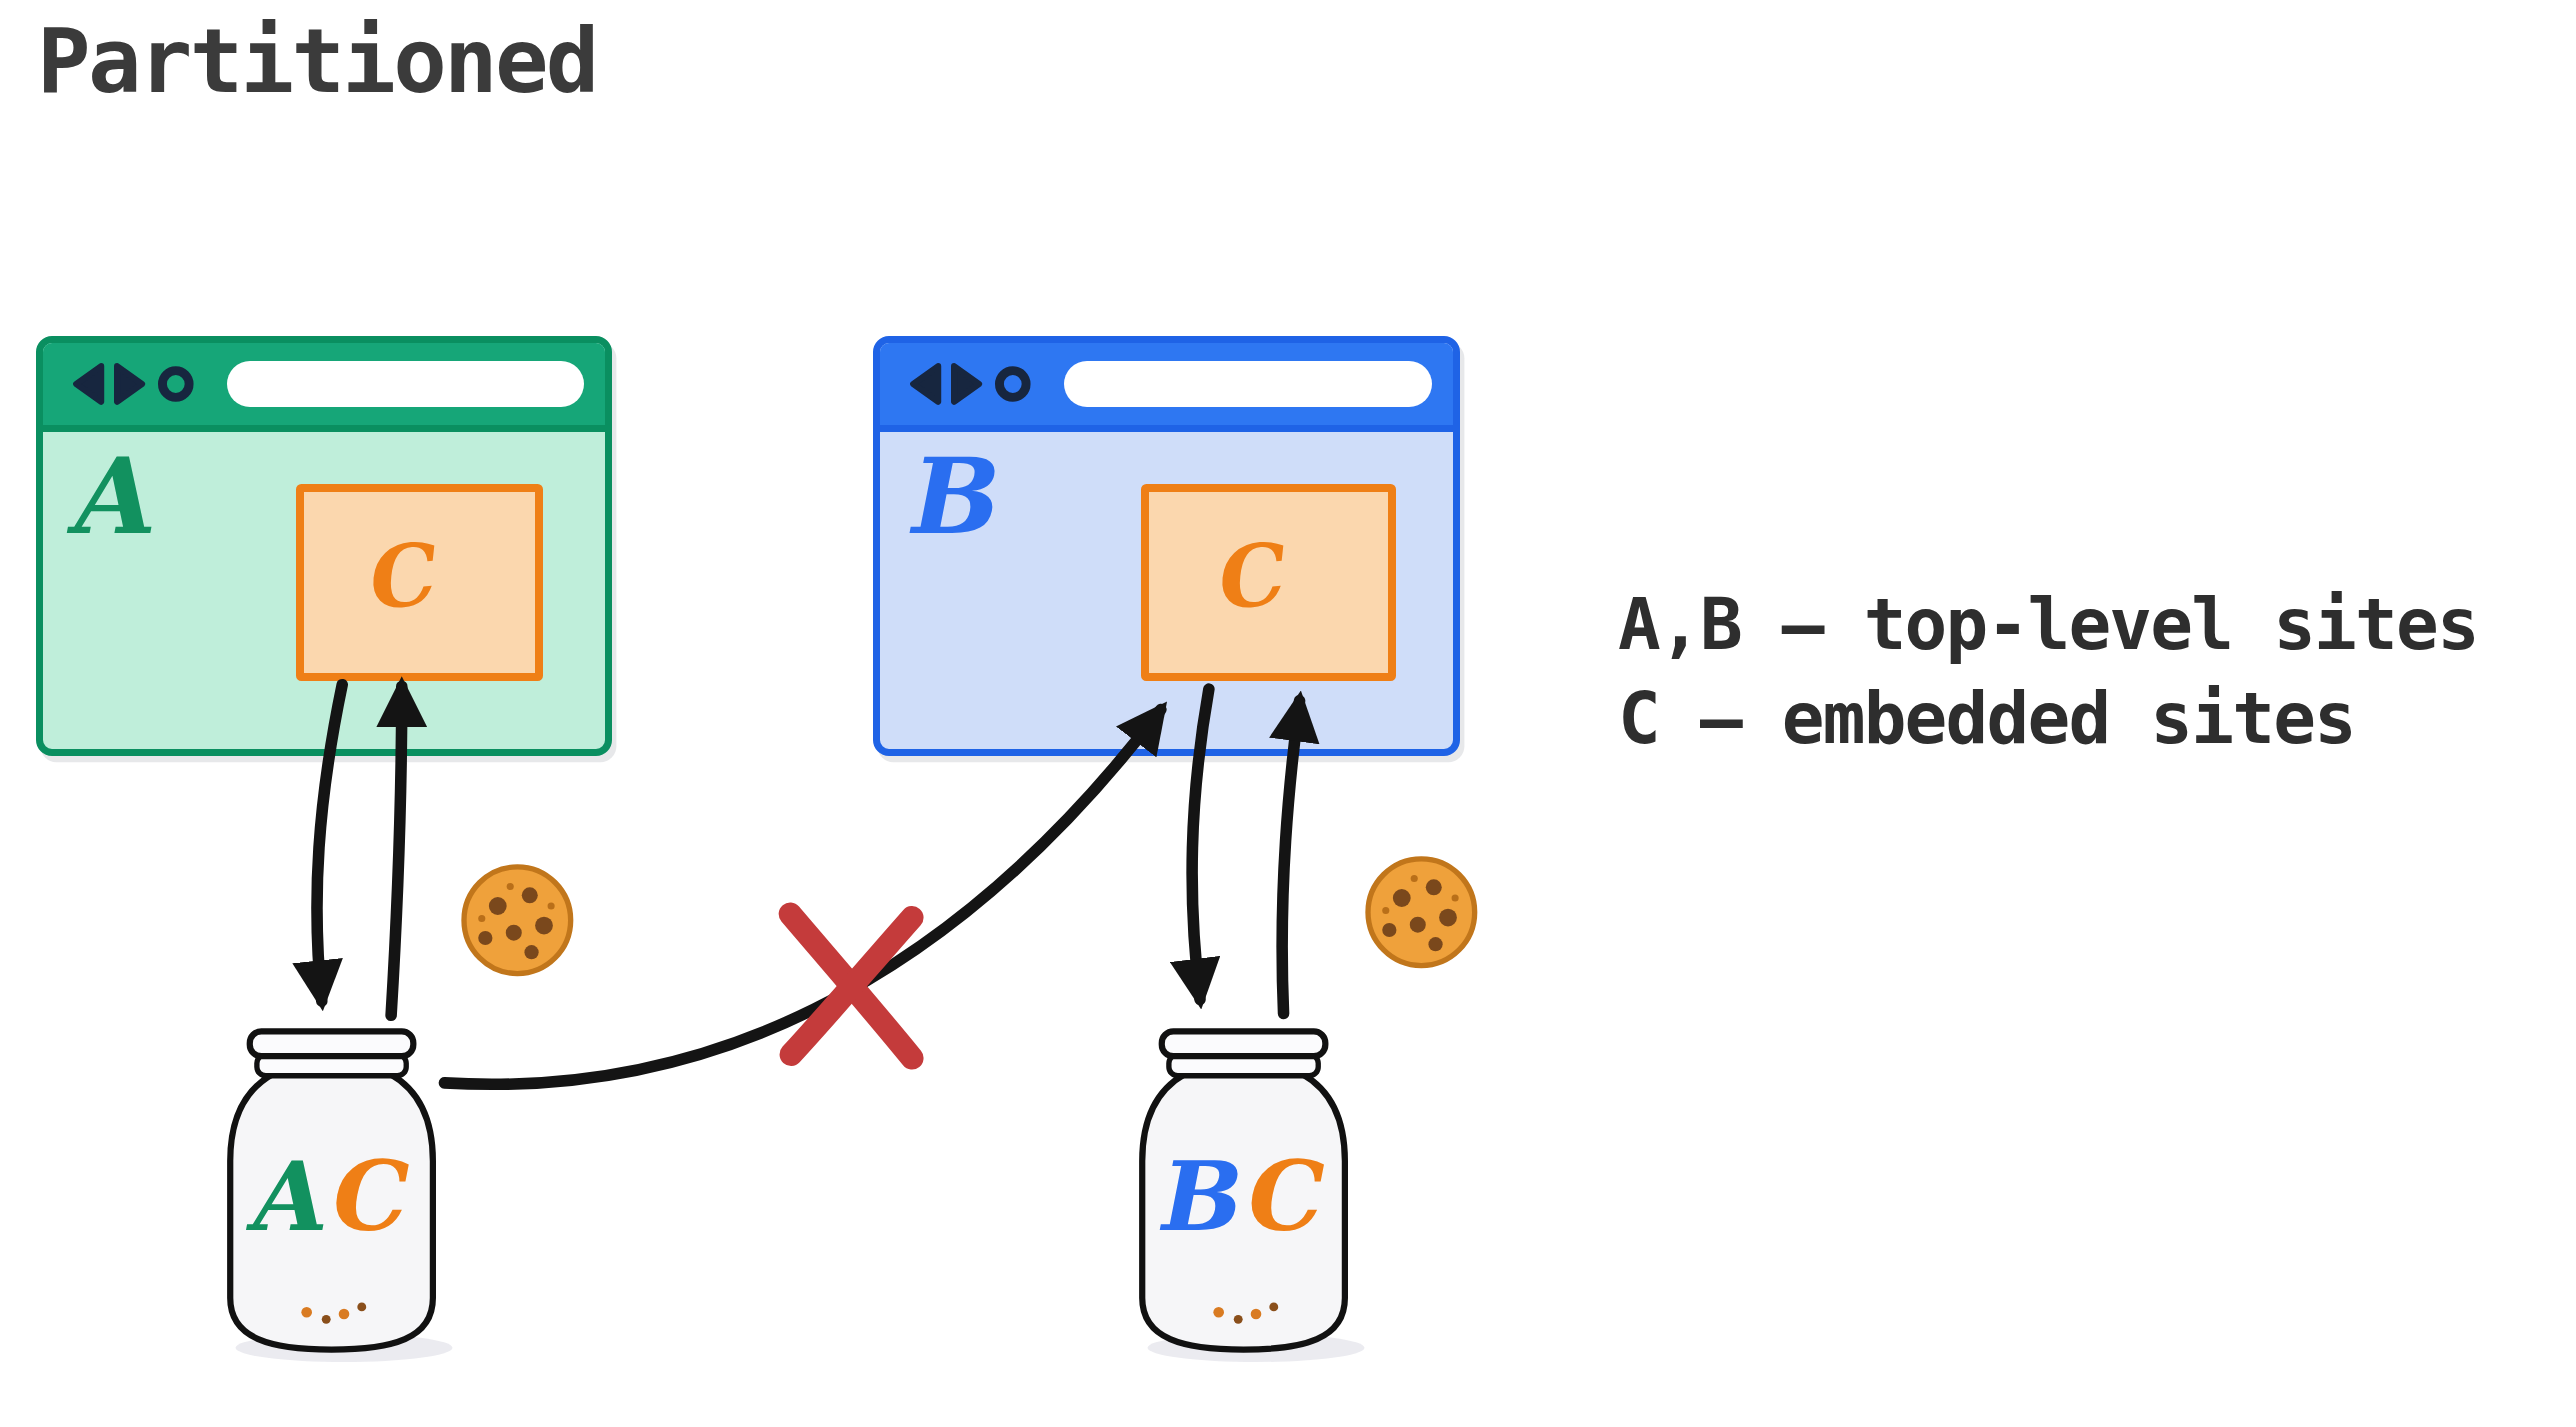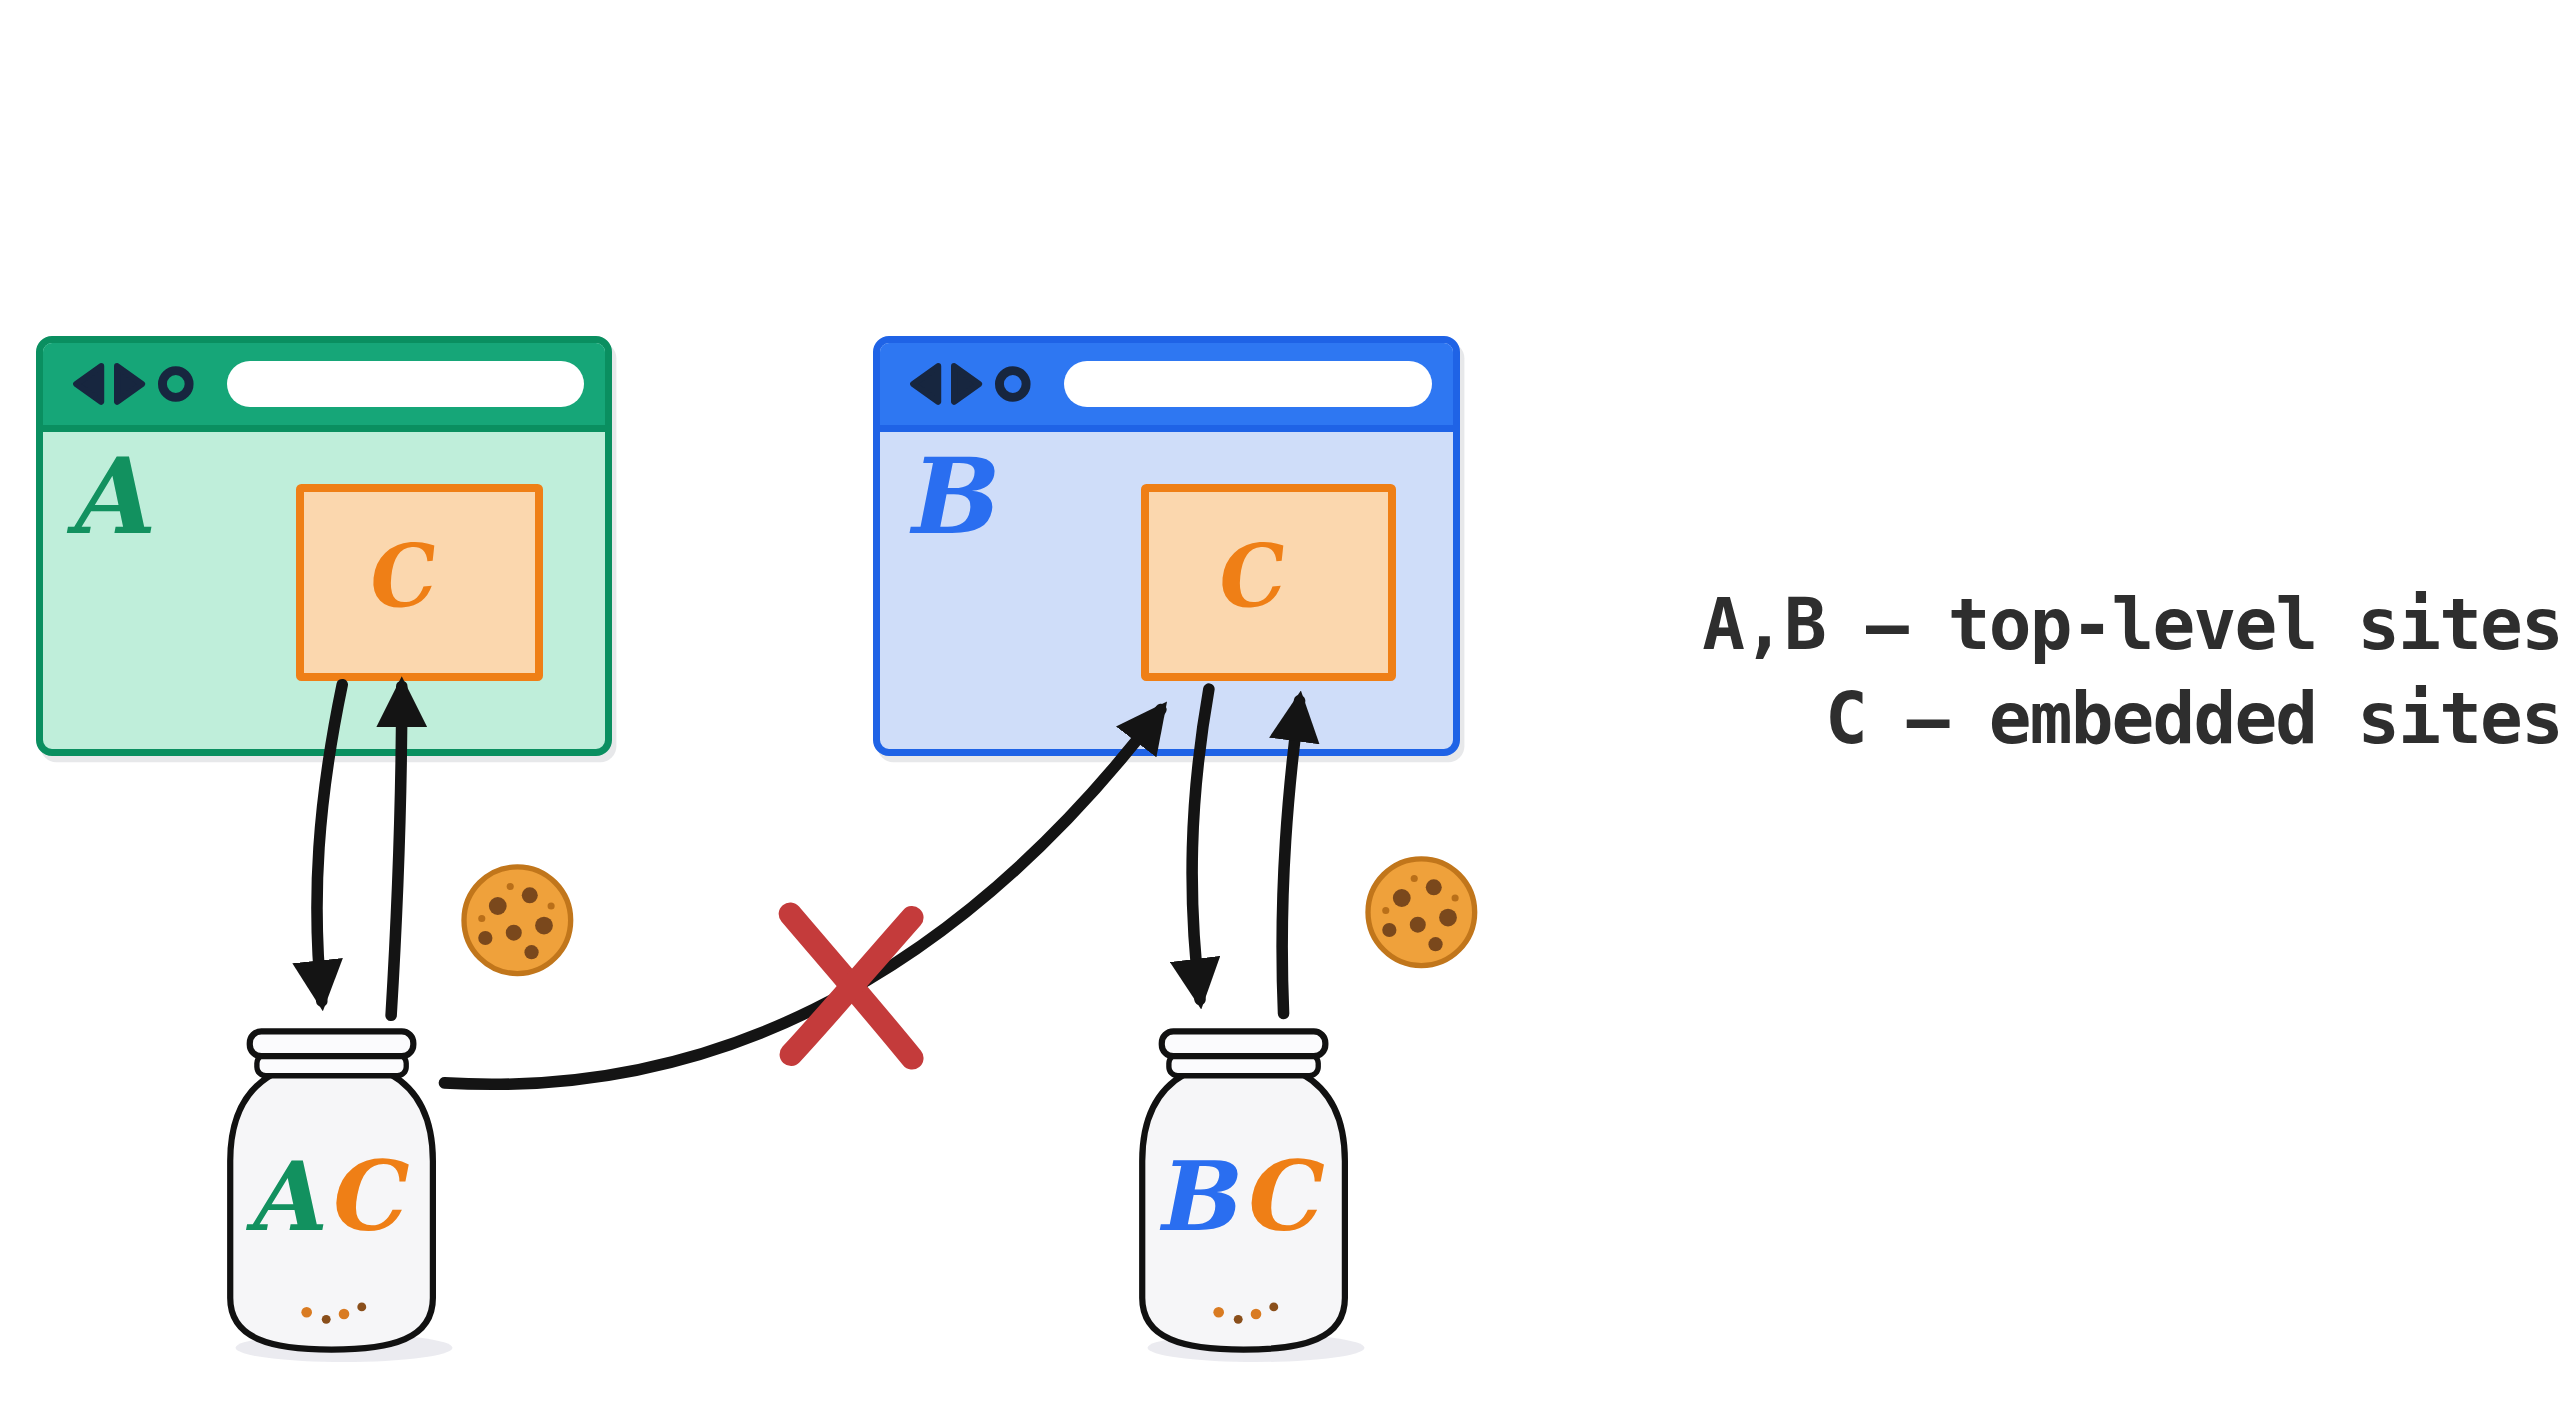--- a/index.html
+++ b/index.html
@@ -94,21 +94,21 @@
     font-weight: bold;
     font-size: 85px;
     color: #ef7f16;
     transform: translate(-16px, -7.1px) rotate(-5deg);
   }
   .legend {
     position: absolute;
     left: 1618px;
     top: 578px;
     width: 944px;
-    text-align: right;
+    text-align: left;
     font-family: "DejaVu Sans Mono", monospace;
     font-size: 71px;
     font-weight: bold;
     color: #2e2e2e;
     letter-spacing: -1.8px;
     line-height: 1.32;
   }
   .overlay {
     position: absolute;
     left: 0;
@@ -121,20 +121,21 @@
     font-family: "DejaVu Serif", serif;
     font-style: italic;
     font-weight: bold;
   }
 </style>
 </head>
 <body>
 
 <div class="canvas">
 
+  <h1 class="page-title">Partitioned</h1>
 
   <div class="browser window-a">
     <div class="toolbar toolbar-a">
       <svg class="nav-icons" viewBox="0 0 150 54">
         <path d="M38,7 L10,27 L38,47 Z" fill="#17263f" stroke="#17263f" stroke-width="7" stroke-linejoin="round"></path>
         <path d="M56,7 L84,27 L56,47 Z" fill="#17263f" stroke="#17263f" stroke-width="7" stroke-linejoin="round"></path>
         <circle cx="122" cy="27" r="15" fill="none" stroke="#17263f" stroke-width="10"></circle>
       </svg>
       <div class="urlbar"></div>
     </div>

